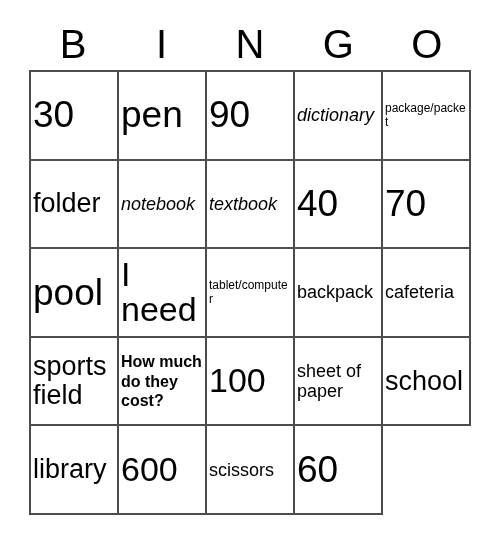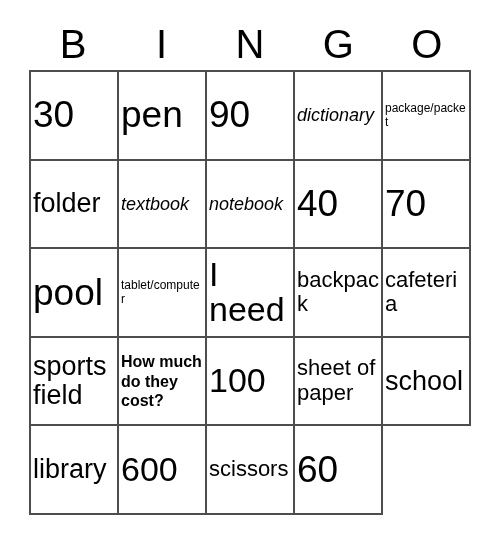--- a/index.html
+++ b/index.html
@@ -73,21 +73,21 @@
     display: block;
     width: 100%;
     line-height: 1.08;
     word-wrap: break-word;
   }
 
   
   .sz-xl   { font-size: 37px; line-height: 1.02; }
   .sz-lg   { font-size: 34px; line-height: 1.05; }
   .sz-ml   { font-size: 27px; line-height: 1.08; }
-  .sz-md   { font-size: 22px; line-height: 1.12; }
+  .sz-md   { font-size: 18px; line-height: 1.12; }
   .sz-sm   { font-size: 18px; line-height: 1.15; font-style: italic; }
   .sz-xs   { font-size: 16px; line-height: 1.2; font-weight: bold; }
   .sz-xxs  { font-size: 14.5px; line-height: 1.22; }
   .sz-tiny { font-size: 12px; line-height: 1.2; }
 </style>
 </head>
 <body>
 
 <div id="bingo-card">
 
@@ -114,40 +114,40 @@
         <span class="cell-text sz-sm">dictionary</span>
       </div>
     <div class="cell">
         <span class="cell-text sz-tiny">package/packet</span>
       </div>
 
     <div class="cell">
         <span class="cell-text sz-ml">folder</span>
       </div>
     <div class="cell">
-        <span class="cell-text sz-sm">textbook</span>
+        <span class="cell-text sz-sm">notebook</span>
       </div>
     <div class="cell">
-        <span class="cell-text sz-sm">notebook</span>
+        <span class="cell-text sz-sm">textbook</span>
       </div>
     <div class="cell">
         <span class="cell-text sz-xl">40</span>
       </div>
     <div class="cell">
         <span class="cell-text sz-xl">70</span>
       </div>
 
     <div class="cell">
         <span class="cell-text sz-xl">pool</span>
       </div>
     <div class="cell">
-        <span class="cell-text sz-tiny">tablet/computer</span>
+        <span class="cell-text sz-lg">I need</span>
       </div>
     <div class="cell">
-        <span class="cell-text sz-lg">I need</span>
+        <span class="cell-text sz-tiny">tablet/computer</span>
       </div>
     <div class="cell">
         <span class="cell-text sz-md">backpack</span>
       </div>
     <div class="cell">
         <span class="cell-text sz-md">cafeteria</span>
       </div>
 
     <div class="cell">
         <span class="cell-text sz-ml">sports field</span>

